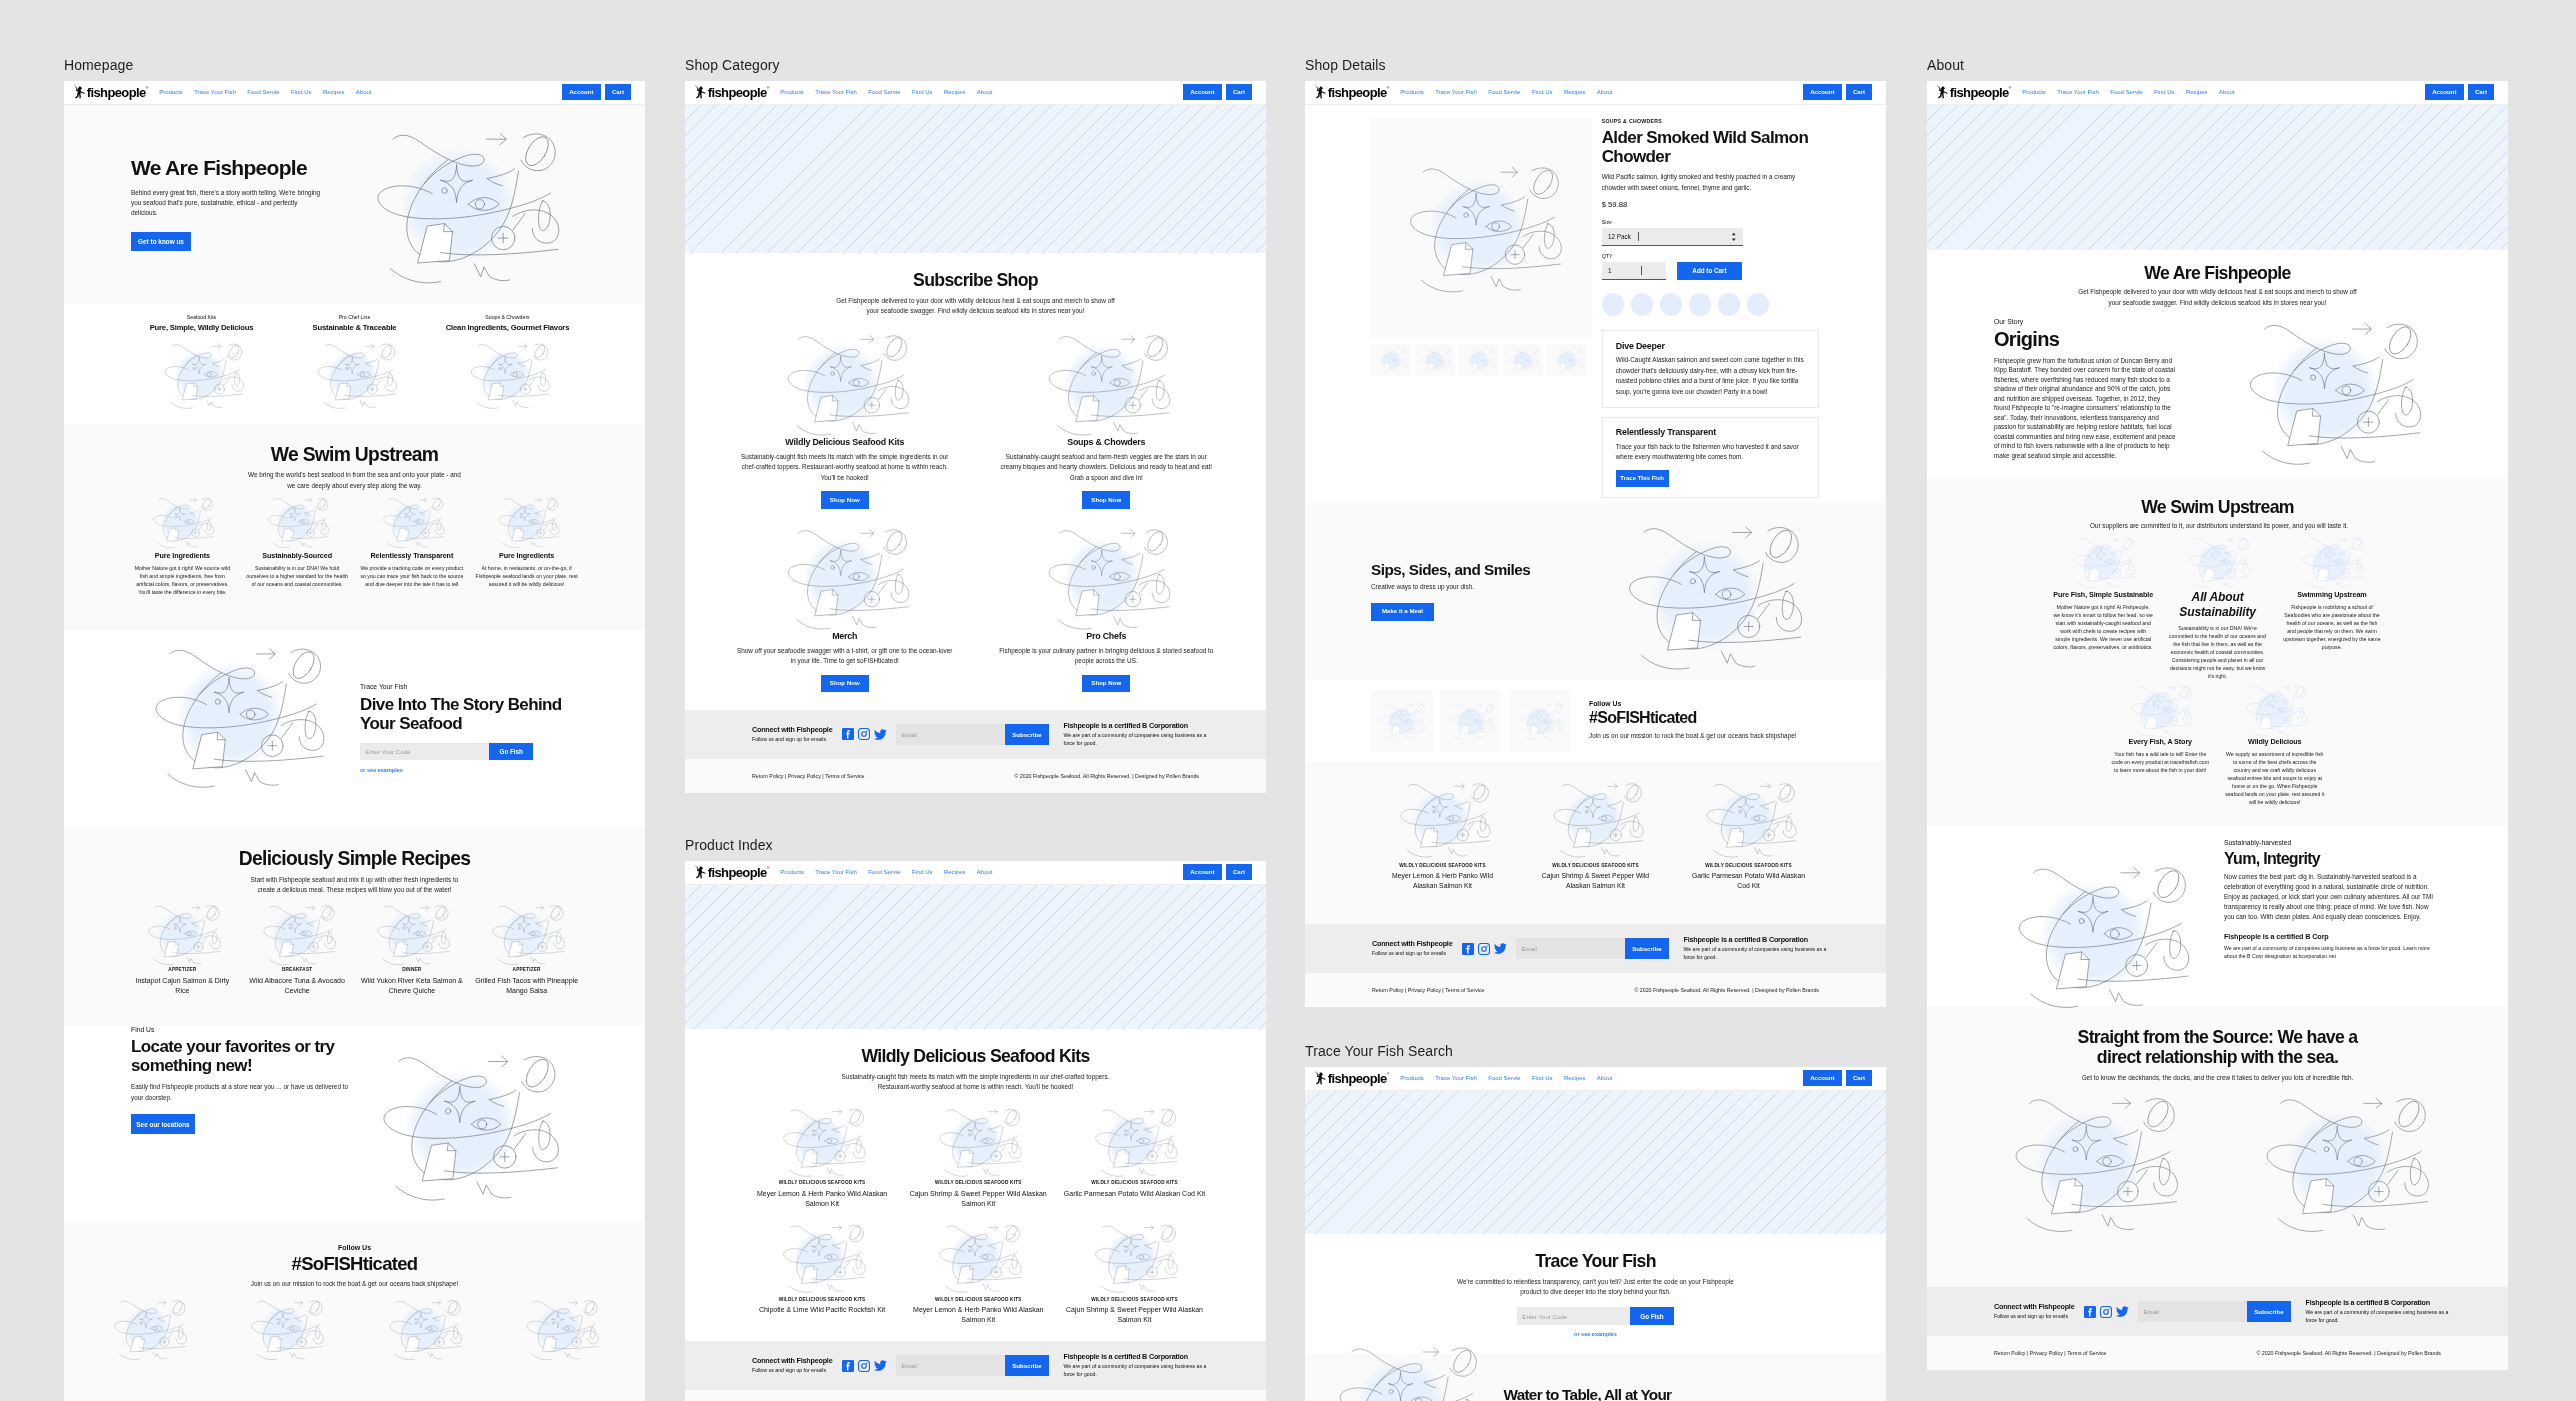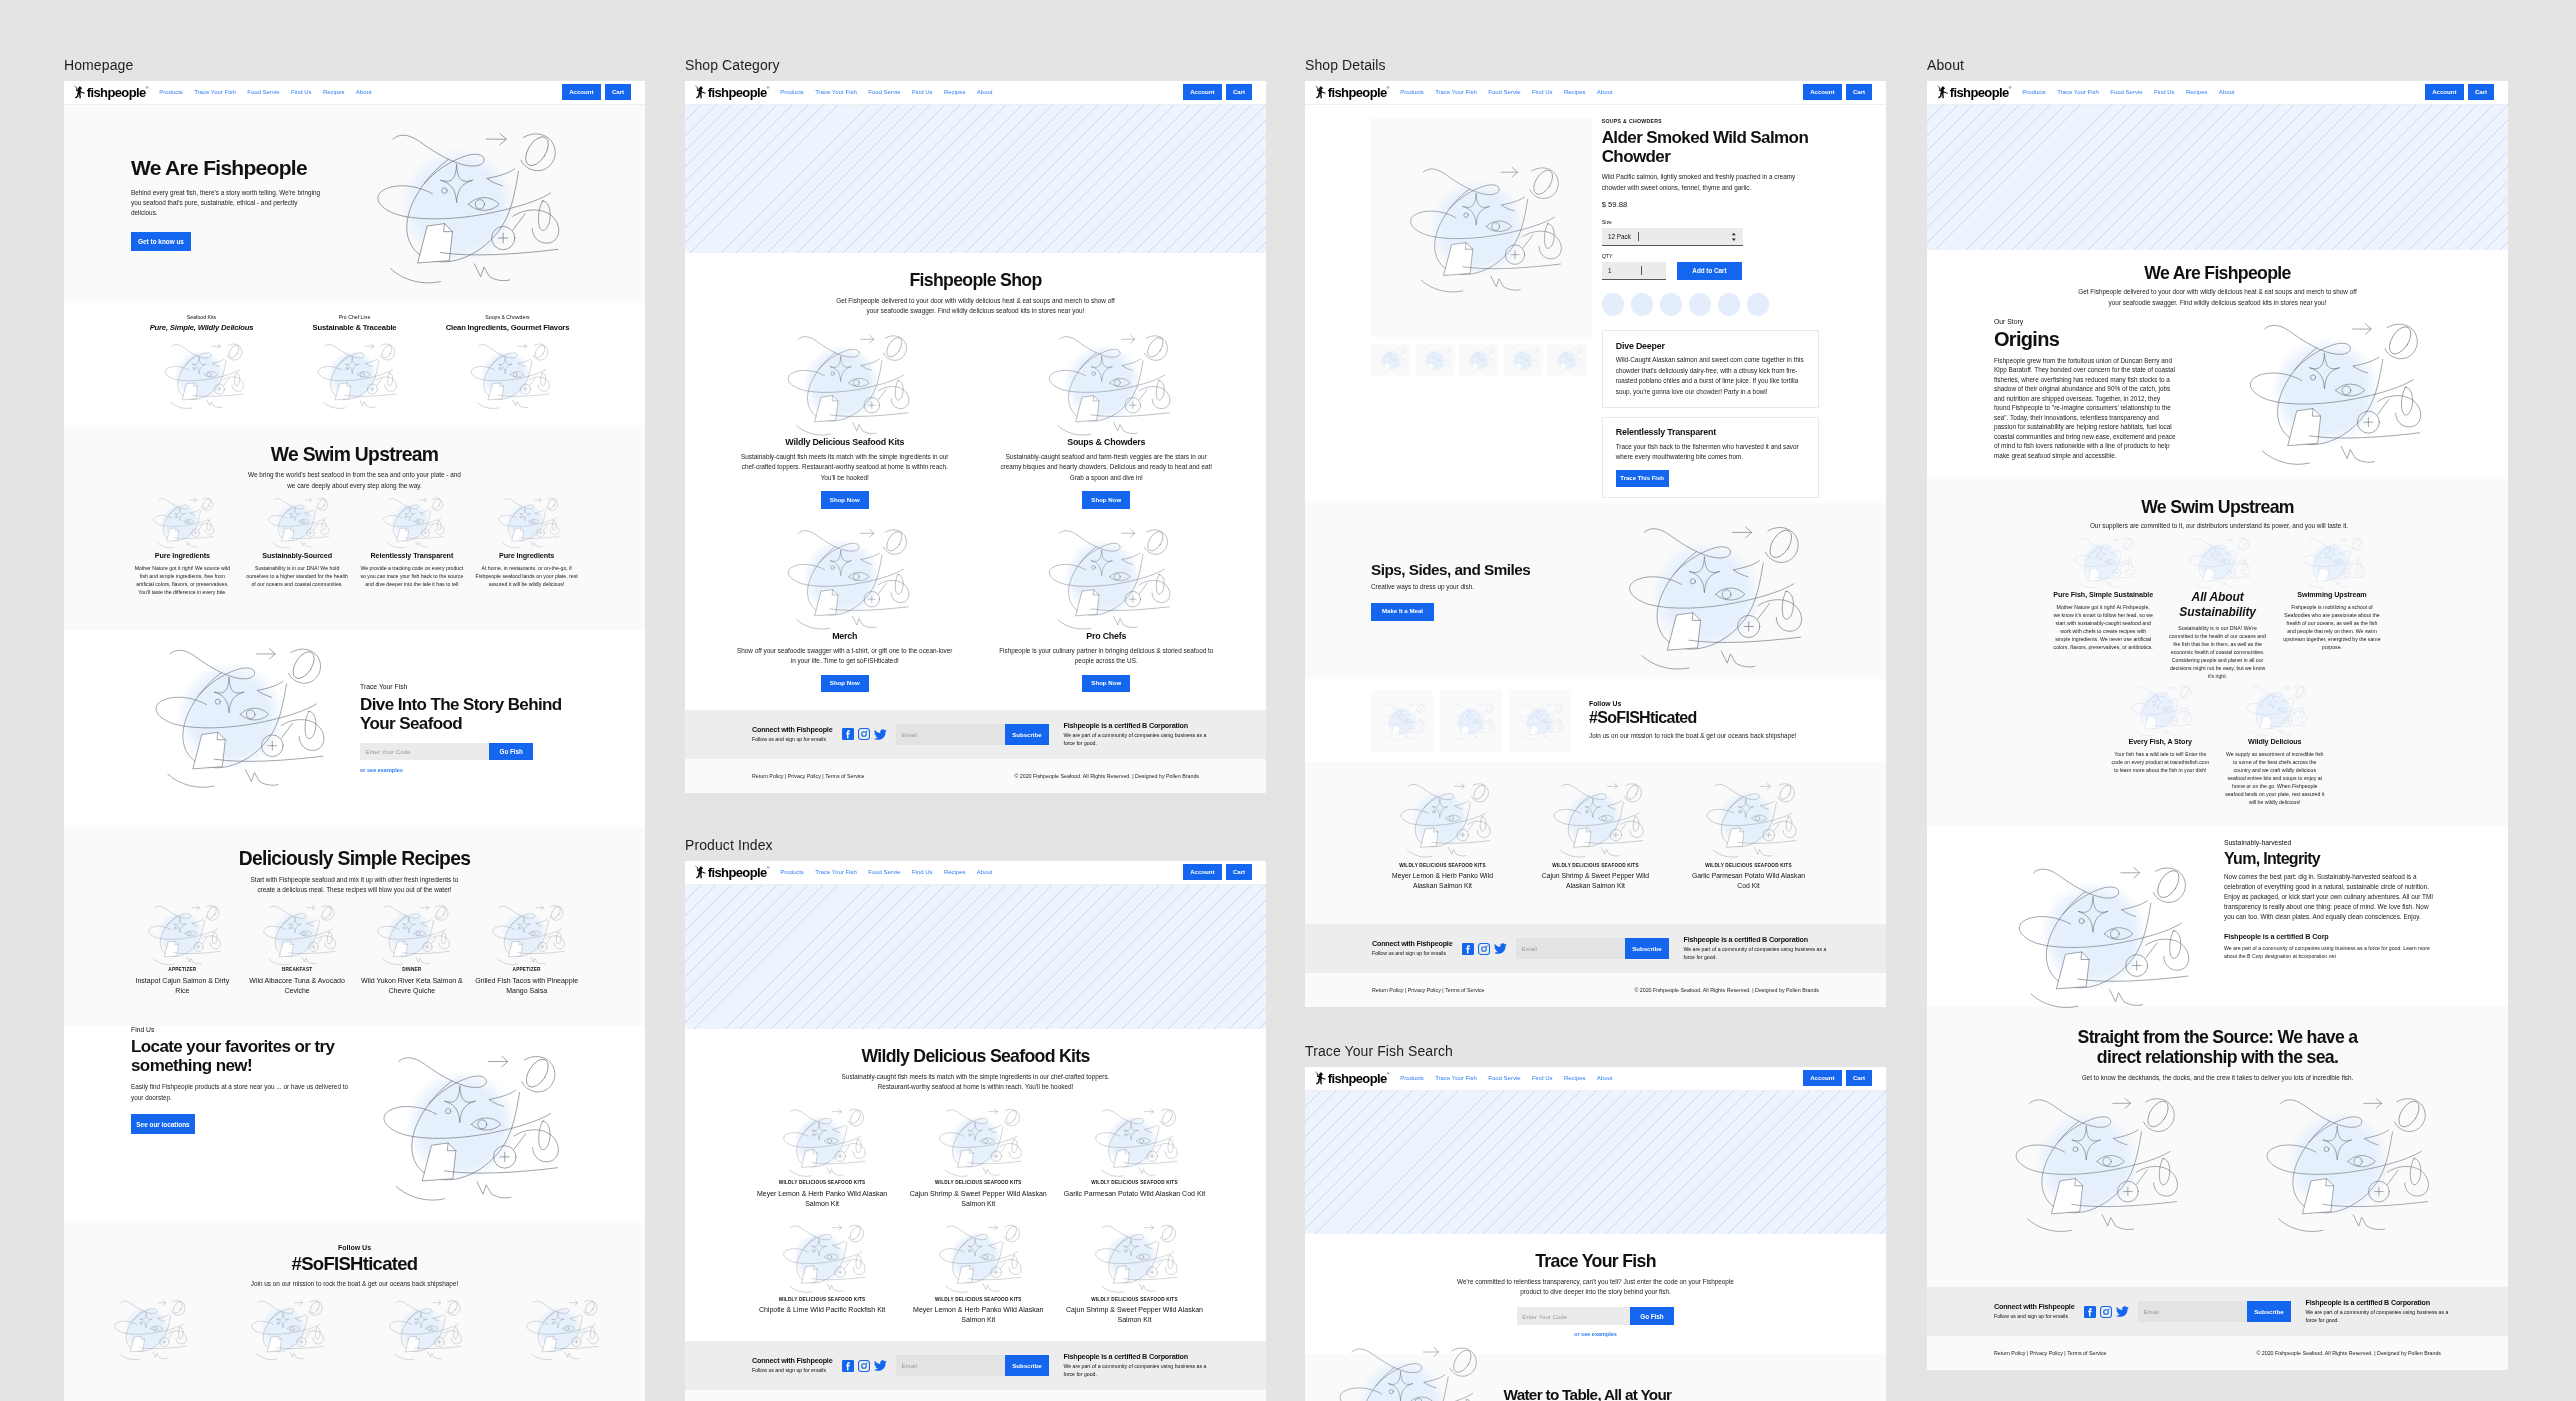--- a/index.html
+++ b/index.html
@@ -146,21 +146,21 @@
                 <path d="M144 170L152 186L156 174L163 186C171 191 182 192 188 190"></path>
                 <path d="M102 156C142 162 198 158 248 152"></path>
               </g>
             </svg>
           </div>
         </div>
         <div class="sec-white" style="height:122px;padding:11.3px 61px 0;">
           <div class="grid">
             <div class="gi center" style="padding:0 4.8px;">
               <div style="font-size:5.2px;line-height:1.3;">Seafood Kits</div>
-              <div style="font-size:7.7px;font-weight:bold;letter-spacing:-0.2px;margin-top:2.4px;font-style:italic;">Pure, Simple, Wildly Delicious</div>
+              <div style="font-size:7.7px;font-weight:bold;letter-spacing:-0.2px;margin-top:2.4px;">Pure, Simple, Wildly Delicious</div>
               <div style="display:flex;justify-content:center;margin-top:7.2px;">
                 <svg class="illus" width="96" height="72" viewBox="-8 -6 276 207" style="display:block;opacity:1.0">
                   <defs>
                     <radialGradient id="g17449" cx="50%" cy="50%" r="50%">
                       <stop offset="0%" stop-color="#e6f0fc"></stop>
                       <stop offset="72%" stop-color="#e6f0fc"></stop>
                       <stop offset="100%" stop-color="#e6f0fc" stop-opacity="0"></stop>
                     </radialGradient>
                   </defs>
                   <circle cx="124" cy="98" r="73" fill="url(#g17449)"></circle>
@@ -870,21 +870,21 @@
             <a href="#">Recipes</a>
             <a href="#">About</a>
           </nav>
           <div class="hdr-right">
             <button class="btn">Account</button>
             <button class="btn">Cart</button>
           </div>
         </div>
         <div class="hatch" style="height:148px;"></div>
         <div class="sec sec-white" style="padding:17.7px 19.3px 6.4px;">
-          <h2 class="h1 center" style="font-size:17.7px;">Fishpeople Shop</h2>
+          <h2 class="h1 center" style="font-size:17.7px;">Subscribe Shop</h2>
           <p class="body center" style="margin:5.6px auto 0;width:292px;">Get Fishpeople delivered to your door with wildly delicious heat &amp; eat soups and merch to show off your seafoodie swagger. Find wildly delicious seafood kits in stores near you!</p>
         </div>
         <div class="sec sec-white" style="padding:4.8px 29px 17.7px;">
           <div class="grid" style="margin-top:0px;">
             <div class="gi center" style="padding:0 19.3px;"><div style="display:flex;justify-content:center;">
                 <svg class="illus" width="148" height="111" viewBox="-8 -6 276 207" style="display:block;opacity:1.0">
                   <defs>
                     <radialGradient id="g5173" cx="50%" cy="50%" r="50%">
                       <stop offset="0%" stop-color="#e6f0fc"></stop>
                       <stop offset="72%" stop-color="#e6f0fc"></stop>

